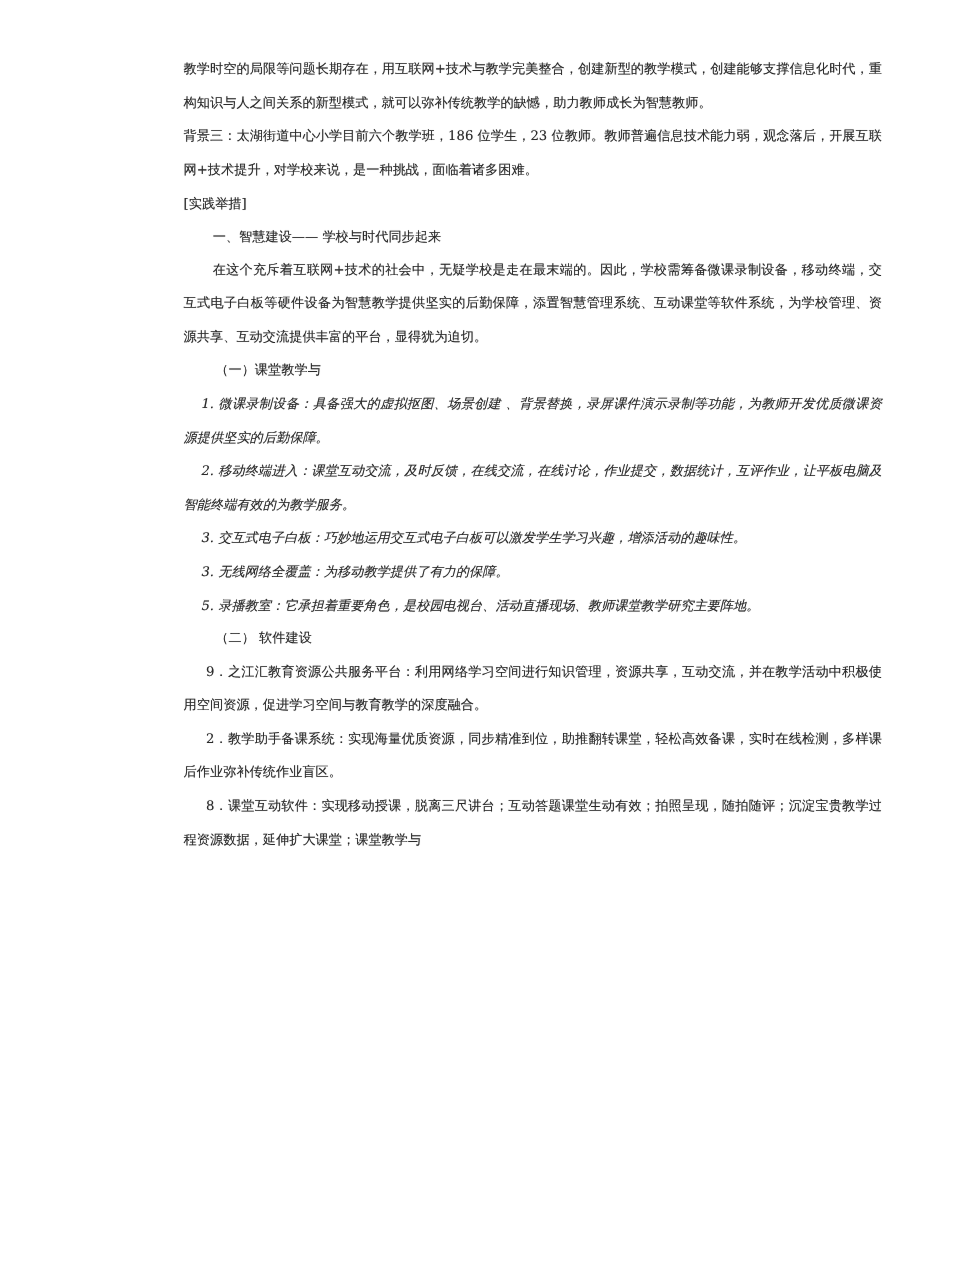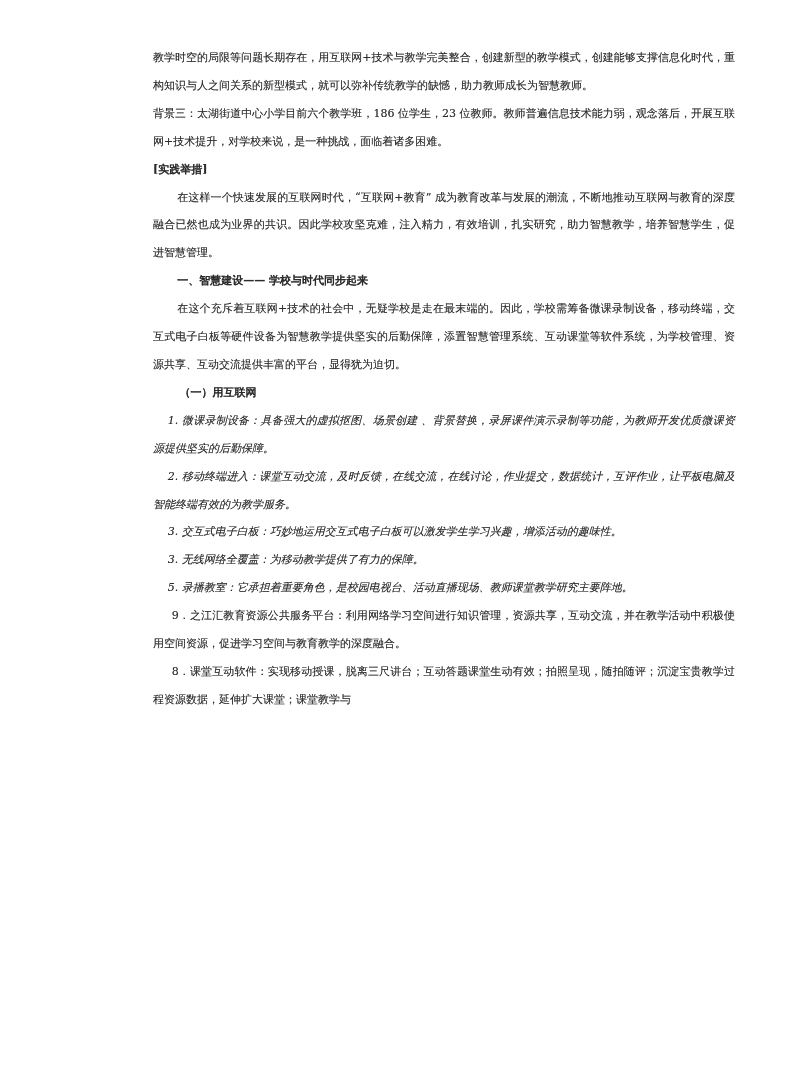--- a/index.html
+++ b/index.html
@@ -25,57 +25,58 @@
     line-height: 27.9px;
     text-align: justify;
     text-justify: inter-character;
     text-shadow: 0 0 0.6px rgba(40,40,40,0.45);
     margin-left: 43px;
   }
   .blk {
     margin: 0;
     padding: 0;
   }
-  .bold { font-weight: 700; }
+  .bold { font-weight: 400; }
   .lead { font-weight: 400; }
   .ind2  { text-indent: 2.2em; }
   .ind24 { text-indent: 2.4em; }
   .ind14 { text-indent: 1.35em; font-style: italic; }
   .ind17 { text-indent: 1.7em; }
 </style>
 </head>
 <body>
 
 <div class="page">
   <div class="content">
 
     <p class="blk">教学时空的局限等问题长期存在，用互联网+技术与教学完美整合，创建新型的教学模式，创建能够支撑信息化时代，重构知识与人之间关系的新型模式，就可以弥补传统教学的缺憾，助力教师成长为智慧教师。</p>
 
     <p class="blk"><b class="lead">背景三：</b><span>太湖街道中心小学目前六个教学班，186 位学生，23 位教师。教师普遍信息技术能力弱，观念落后，开展互联网+技术提升，对学校来说，是一种挑战，面临着诸多困难。</span></p>
 
     <p class="blk bold">[实践举措]</p>
 
-    <p class="blk ind2">在这样一个快速发展的互联网时代，“互联网+教育” 成为教育改革与发展的潮流，不断地推动互联网与教育的深度融合已然也成为业界的共识。因此学校攻坚克难，注入精力，有效培训，扎实研究，助力智慧教学，培养智慧学生，促进智慧管理。</p>
 
     <p class="blk bold ind2">一、智慧建设—— 学校与时代同步起来</p>
 
     <p class="blk ind2">在这个充斥着互联网+技术的社会中，无疑学校是走在最末端的。因此，学校需筹备微课录制设备，移动终端，交互式电子白板等硬件设备为智慧教学提供坚实的后勤保障，添置智慧管理系统、互动课堂等软件系统，为学校管理、资源共享、互动交流提供丰富的平台，显得犹为迫切。</p>
 
-    <p class="blk bold ind24">（一）用互联网</p>
+    <p class="blk bold ind24">（一）课堂教学与</p>
 
     <p class="blk ind14">1. 微课录制设备：具备强大的虚拟抠图、场景创建 、背景替换，录屏课件演示录制等功能，为教师开发优质微课资源提供坚实的后勤保障。</p>
 
     <p class="blk ind14">2. 移动终端进入：课堂互动交流，及时反馈，在线交流，在线讨论，作业提交，数据统计，互评作业，让平板电脑及智能终端有效的为教学服务。</p>
 
     <p class="blk ind14">3. 交互式电子白板：巧妙地运用交互式电子白板可以激发学生学习兴趣，增添活动的趣味性。</p>
 
     <p class="blk ind14">3. 无线网络全覆盖：为移动教学提供了有力的保障。</p>
 
     <p class="blk ind14">5. 录播教室：它承担着重要角色，是校园电视台、活动直播现场、教师课堂教学研究主要阵地。</p>
 
+    <p class="blk bold ind24">（二） 软件建设</p>
 
     <p class="blk ind17">9．之江汇教育资源公共服务平台：利用网络学习空间进行知识管理，资源共享，互动交流，并在教学活动中积极使用空间资源，促进学习空间与教育教学的深度融合。</p>
 
+    <p class="blk ind17">2．教学助手备课系统：实现海量优质资源，同步精准到位，助推翻转课堂，轻松高效备课，实时在线检测，多样课后作业弥补传统作业盲区。</p>
 
     <p class="blk ind17">8．课堂互动软件：实现移动授课，脱离三尺讲台；互动答题课堂生动有效；拍照呈现，随拍随评；沉淀宝贵教学过程资源数据，延伸扩大课堂；课堂教学与</p>
 
   </div>
 </div>
 
 </body></html>

